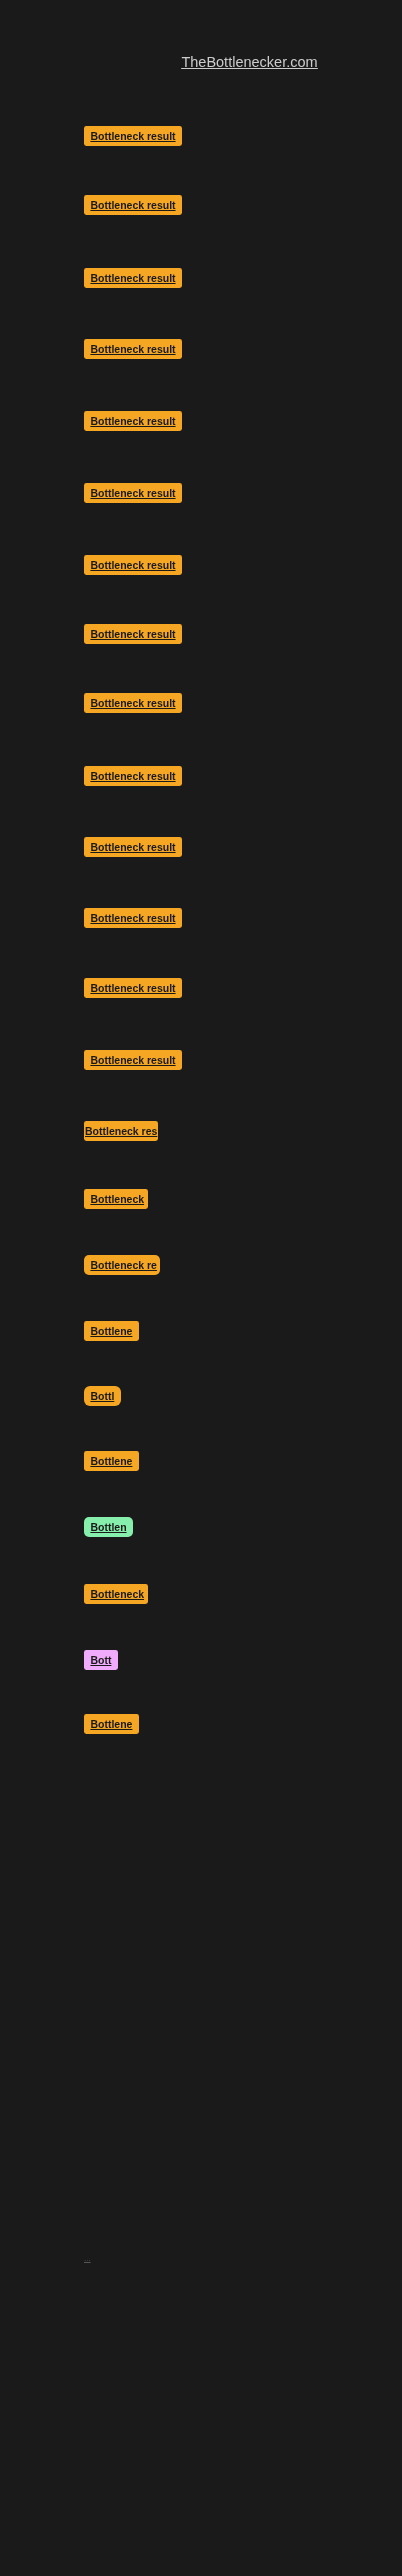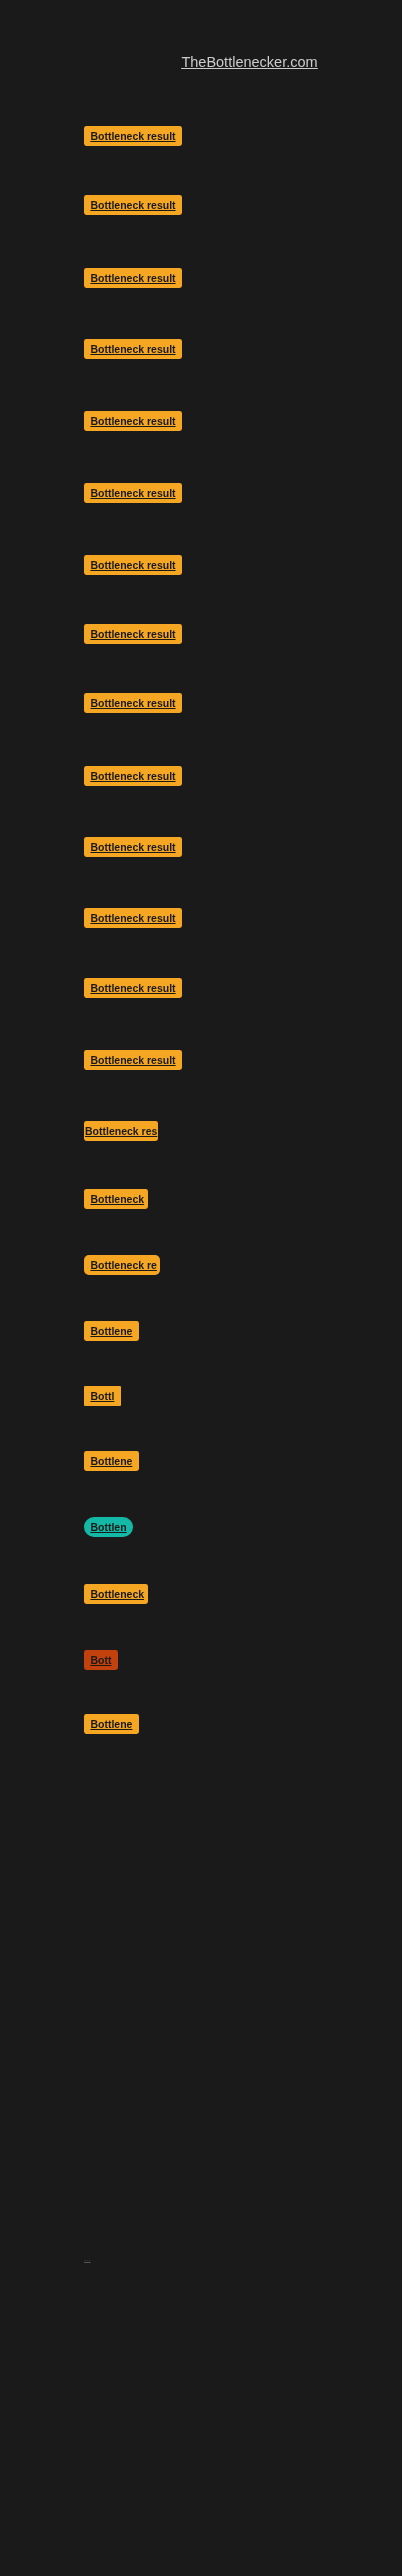--- a/index.html
+++ b/index.html
@@ -59,20 +59,20 @@
     <div style="position: absolute; top: 613px; left: 4px;"><div style="display: inline-block; background-color: rgb(245, 166, 35); color: rgb(26, 26, 26); font-size: 10.5px; font-weight: bold; padding: 4px 6.4px; border-radius: 2.4px; max-width: 105px; overflow: hidden; white-space: nowrap;">Bottleneck result</div></div>
     <div style="position: absolute; top: 686px; left: 4px;"><div style="display: inline-block; background-color: rgb(245, 166, 35); color: rgb(26, 26, 26); font-size: 10.5px; font-weight: bold; padding: 4px 6.4px; border-radius: 2.4px; max-width: 105px; overflow: hidden; white-space: nowrap;">Bottleneck result</div></div>
     <div style="position: absolute; top: 757px; left: 4px;"><div style="display: inline-block; background-color: rgb(245, 166, 35); color: rgb(26, 26, 26); font-size: 10.5px; font-weight: bold; padding: 4px 6.4px; border-radius: 2.4px; max-width: 105px; overflow: hidden; white-space: nowrap;">Bottleneck result</div></div>
     <div style="position: absolute; top: 828px; left: 4px;"><div style="display: inline-block; background-color: rgb(245, 166, 35); color: rgb(26, 26, 26); font-size: 10.5px; font-weight: bold; padding: 4px 6.4px; border-radius: 2.4px; max-width: 105px; overflow: hidden; white-space: nowrap;">Bottleneck result</div></div>
     <div style="position: absolute; top: 898px; left: 4px;"><div style="display: inline-block; background-color: rgb(245, 166, 35); color: rgb(26, 26, 26); font-size: 10.5px; font-weight: bold; padding: 4px 6.4px; border-radius: 2.4px; max-width: 105px; overflow: hidden; white-space: nowrap;">Bottleneck result</div></div>
     <div style="position: absolute; top: 970px; left: 4px;"><div style="display: inline-block; background-color: rgb(245, 166, 35); color: rgb(26, 26, 26); font-size: 10.5px; font-weight: bold; padding: 4px 6.4px; border-radius: 2.4px; max-width: 105px; overflow: hidden; white-space: nowrap;">Bottleneck result</div></div>
     <div style="position: absolute; top: 1041px; left: 4px;"><div style="display: inline-block; background-color: rgb(245, 166, 35); color: rgb(26, 26, 26); font-size: 10.5px; font-weight: bold; padding: 4px 1px; border-radius: 2.4px; max-width: 89px; overflow: hidden; white-space: nowrap;">Bottleneck res</div></div>
     <div style="position: absolute; top: 1109px; left: 4px;"><div style="display: inline-block; background-color: rgb(245, 166, 35); color: rgb(26, 26, 26); font-size: 10.5px; font-weight: bold; padding: 4px 6.4px; border-radius: 2.4px; max-width: 64px; overflow: hidden; white-space: nowrap;">Bottleneck</div></div>
     <div style="position: absolute; top: 1175px; left: 4px;"><div style="display: inline-block; background-color: rgb(245, 166, 35); color: rgb(26, 26, 26); font-size: 10.5px; font-weight: bold; padding: 4px 6.4px; border-radius: 5px; max-width: 76px; overflow: hidden; white-space: nowrap;">Bottleneck re</div></div>
     <div style="position: absolute; top: 1241px; left: 4px;"><div style="display: inline-block; background-color: rgb(245, 166, 35); color: rgb(26, 26, 26); font-size: 10.5px; font-weight: bold; padding: 4px 6.4px; border-radius: 2.4px; max-width: 55px; overflow: hidden; white-space: nowrap;">Bottlene</div></div>
-    <div style="position: absolute; top: 1306px; left: 4px;"><div style="display: inline-block; background-color: rgb(245, 166, 35); color: rgb(26, 26, 26); font-size: 10.5px; font-weight: bold; padding: 4px 6.4px; border-radius: 1px; max-width: 40px; overflow: hidden; white-space: nowrap;">Bottl</div></div>
+    <div style="position: absolute; top: 1306px; left: 4px;"><div style="display: inline-block; background-color: rgb(245, 166, 35); color: rgb(26, 26, 26); font-size: 10.5px; font-weight: bold; padding: 4px 6.4px; border-radius: 6px; max-width: 40px; overflow: hidden; white-space: nowrap;">Bottl</div></div>
     <div style="position: absolute; top: 1371px; left: 4px;"><div style="display: inline-block; background-color: rgb(245, 166, 35); color: rgb(26, 26, 26); font-size: 10.5px; font-weight: bold; padding: 4px 6.4px; border-radius: 2.4px; max-width: 55px; overflow: hidden; white-space: nowrap;">Bottlene</div></div>
-    <div style="position: absolute; top: 1437px; left: 4px;"><div style="display: inline-block; background-color: #14b8a6; color: rgb(26, 26, 26); font-size: 10.5px; font-weight: bold; padding: 4px 6.4px; border-radius: 10px; max-width: 50px; overflow: hidden; white-space: nowrap;">Bottlen</div></div>
+    <div style="position: absolute; top: 1437px; left: 4px;"><div style="display: inline-block; background-color: #86efac; color: rgb(26, 26, 26); font-size: 10.5px; font-weight: bold; padding: 4px 6.4px; border-radius: 5px; max-width: 50px; overflow: hidden; white-space: nowrap;">Bottlen</div></div>
     <div style="position: absolute; top: 1504px; left: 4px;"><div style="display: inline-block; background-color: rgb(245, 166, 35); color: rgb(26, 26, 26); font-size: 10.5px; font-weight: bold; padding: 4px 6.4px; border-radius: 2.4px; max-width: 64px; overflow: hidden; white-space: nowrap;">Bottleneck</div></div>
-    <div style="position: absolute; top: 1570px; left: 4px;"><div style="display: inline-block; background-color: #c2410c; color: rgb(26, 26, 26); font-size: 10.5px; font-weight: bold; padding: 4px 6.4px; border-radius: 2.4px; max-width: 35px; overflow: hidden; white-space: nowrap;">Bott</div></div>
+    <div style="position: absolute; top: 1570px; left: 4px;"><div style="display: inline-block; background-color: #f0abfc; color: rgb(26, 26, 26); font-size: 10.5px; font-weight: bold; padding: 4px 6.4px; border-radius: 2.4px; max-width: 35px; overflow: hidden; white-space: nowrap;">Bott</div></div>
     <div style="position: absolute; top: 1634px; left: 4px;"><div style="display: inline-block; background-color: rgb(245, 166, 35); color: rgb(26, 26, 26); font-size: 10.5px; font-weight: bold; padding: 4px 6.4px; border-radius: 2.4px; max-width: 55px; overflow: hidden; white-space: nowrap;">Bottlene</div></div>
   </div>
 
 
 </body></html>

